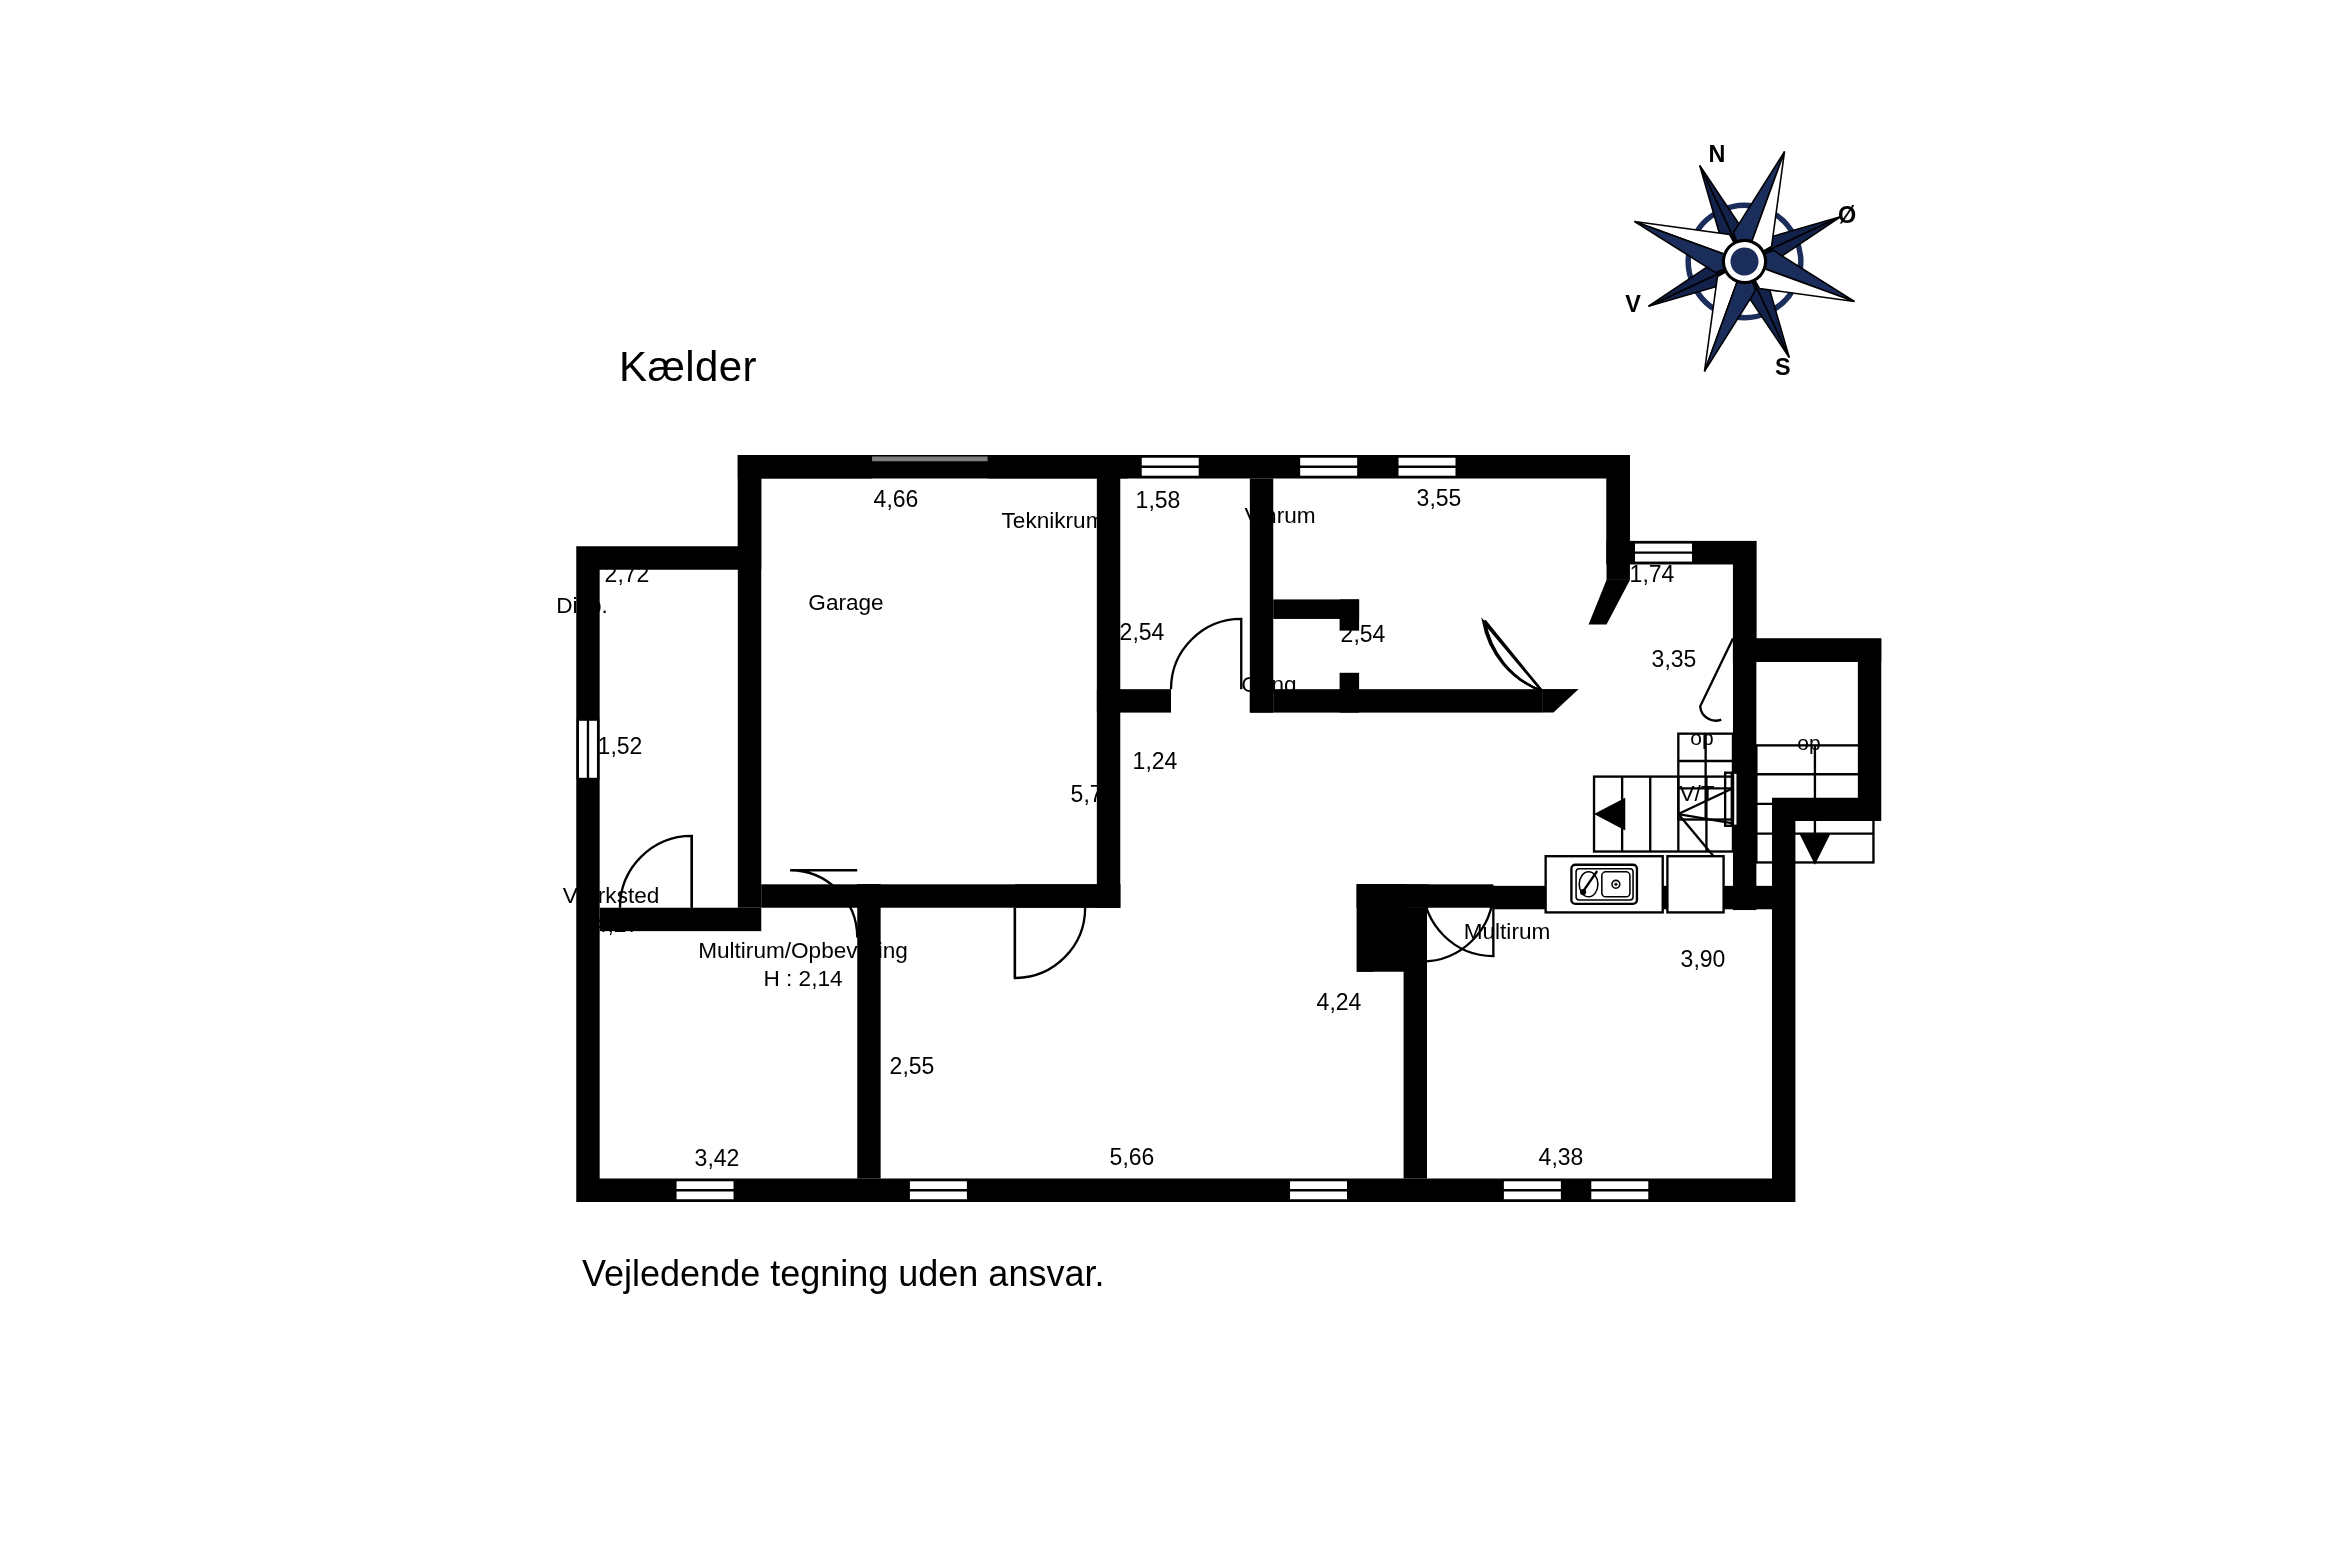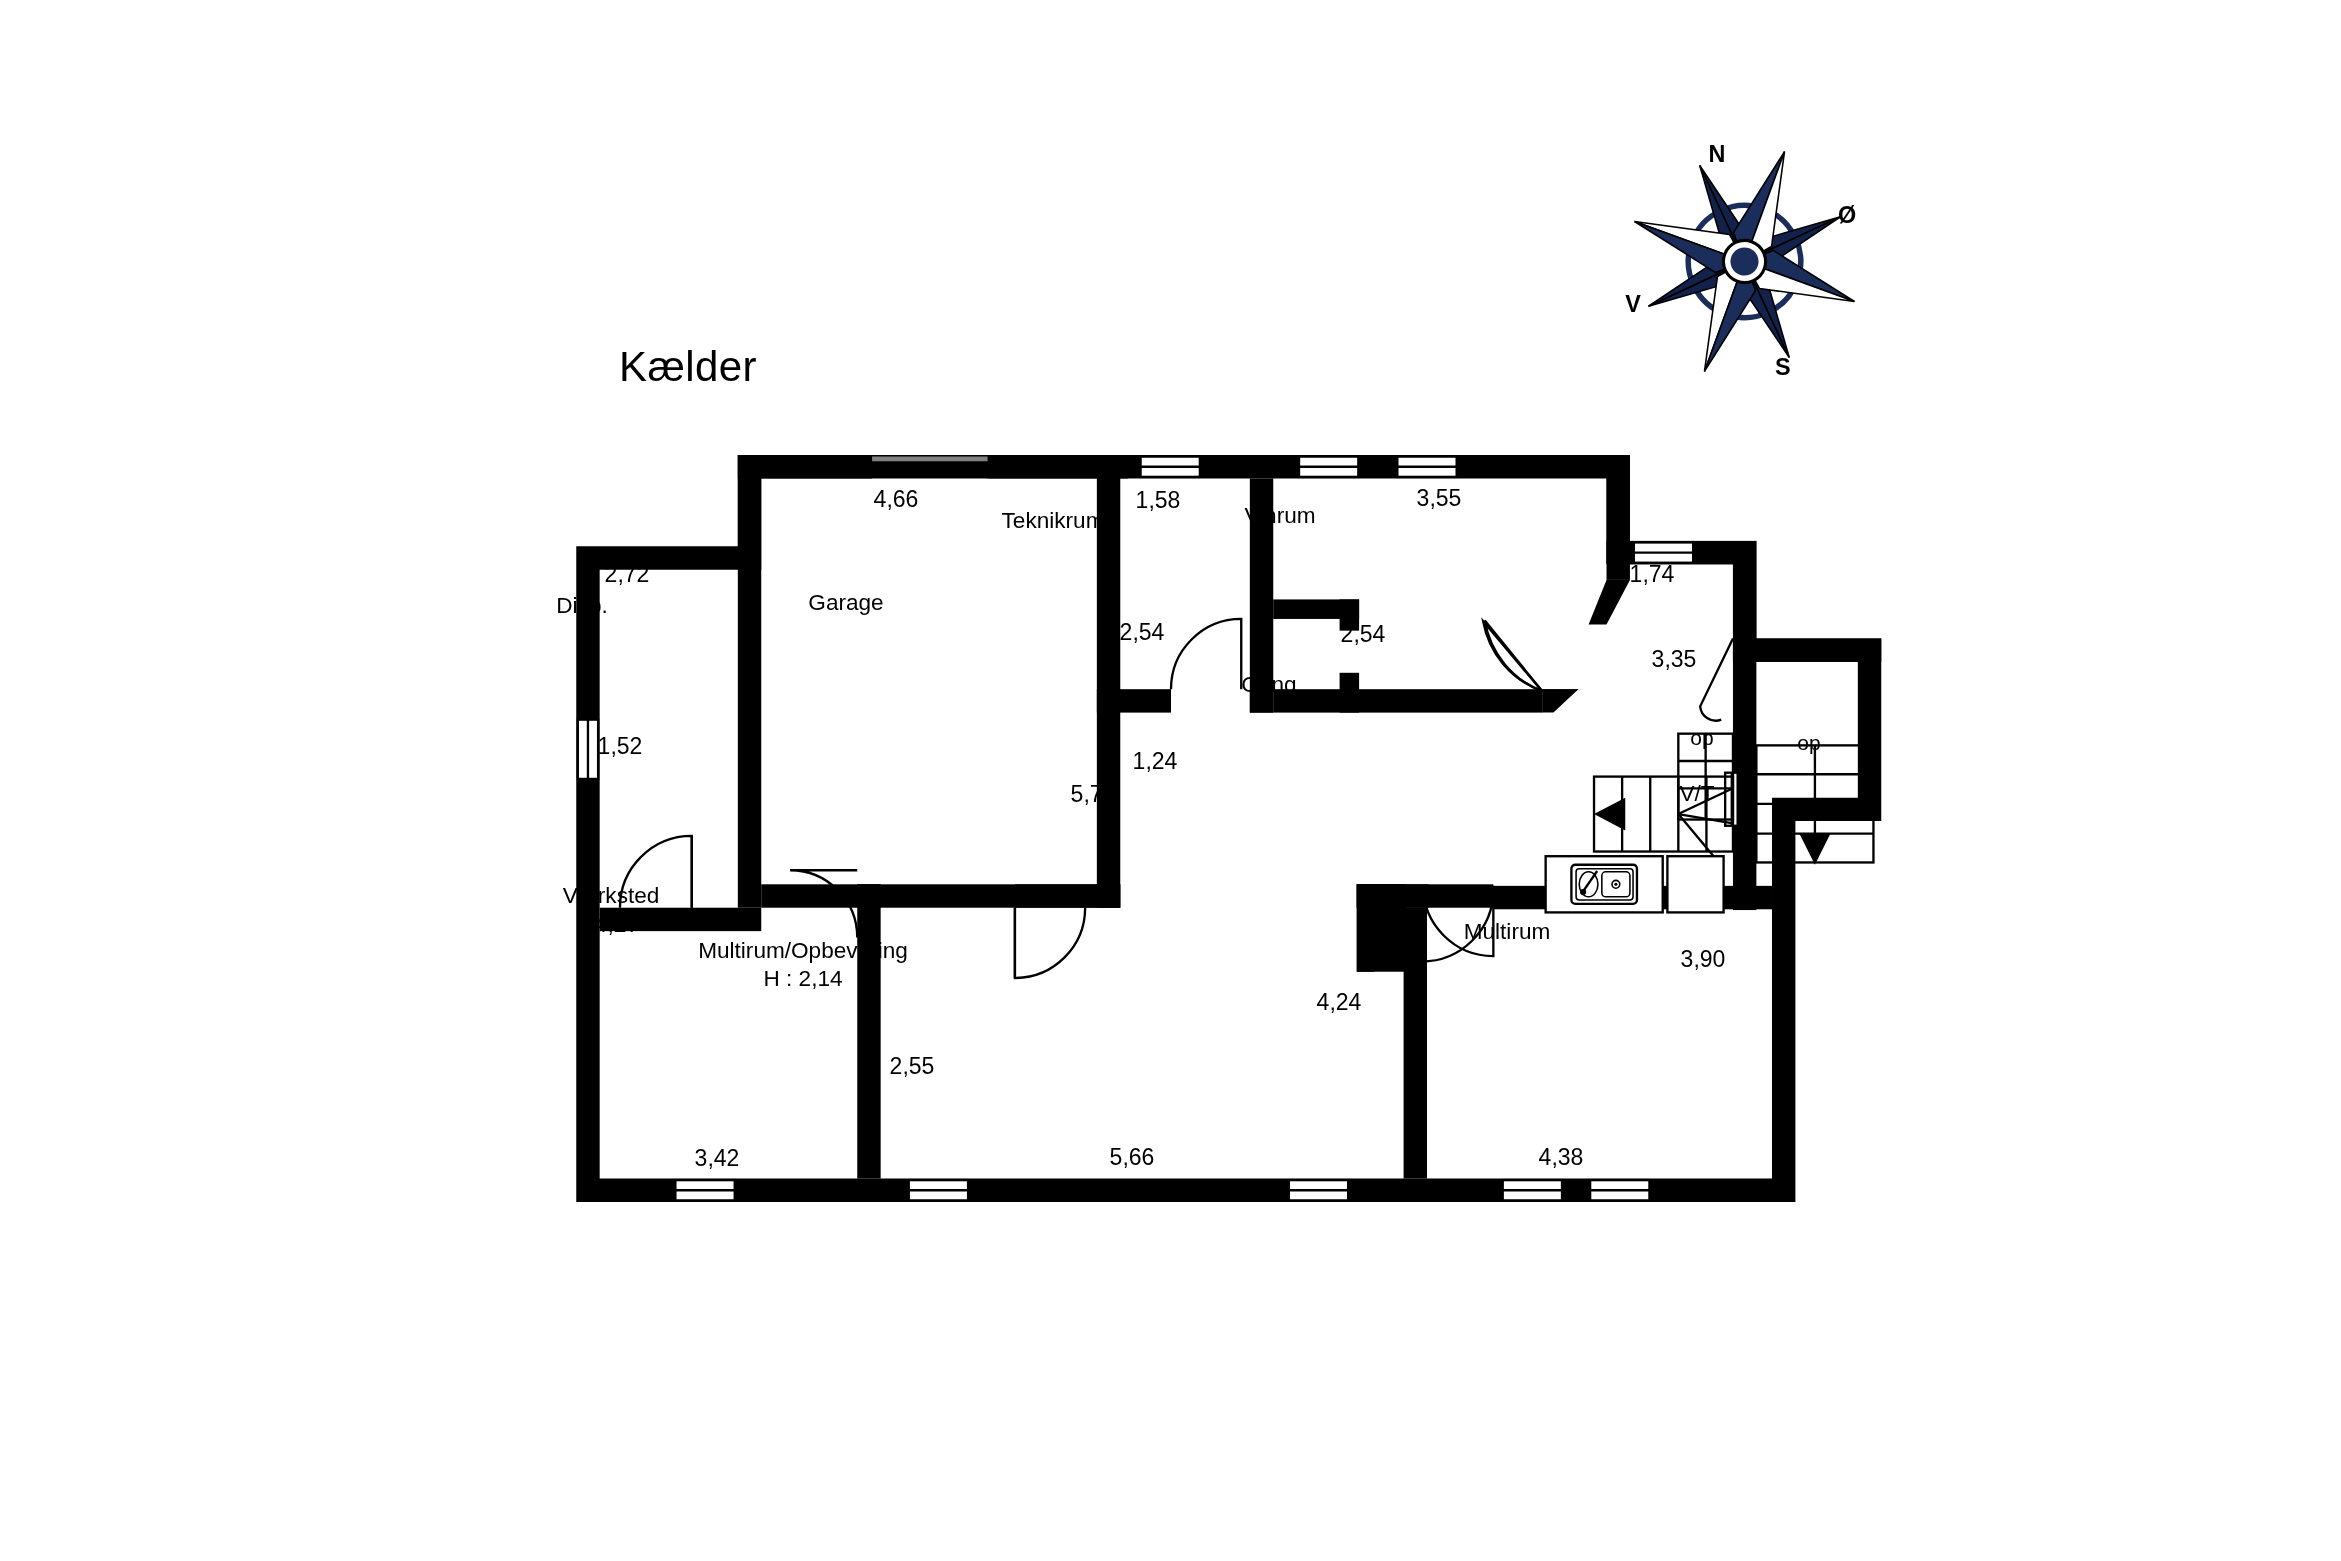--- a/index.html
+++ b/index.html
@@ -248,15 +248,16 @@
         <circle r="27" fill="#ffffff" stroke="#000" stroke-width="4"></circle>
         <circle r="18" fill="#1b2d5b"></circle>
       </g>
       <text x="129" y="48" font-size="30" font-weight="bold" font-family="Liberation Sans, sans-serif">N</text>
       <text x="295" y="125" font-size="30" font-weight="bold" font-family="Liberation Sans, sans-serif">Ø</text>
       <text x="214" y="320" font-size="30" font-weight="bold" font-family="Liberation Sans, sans-serif">S</text>
       <text x="22" y="240" font-size="30" font-weight="bold" font-family="Liberation Sans, sans-serif">V</text>
     </svg>
   </div>
 
+  <div class="footnote">Vejledende tegning uden ansvar.</div>
 
 </div>
 
 
 </body></html>

